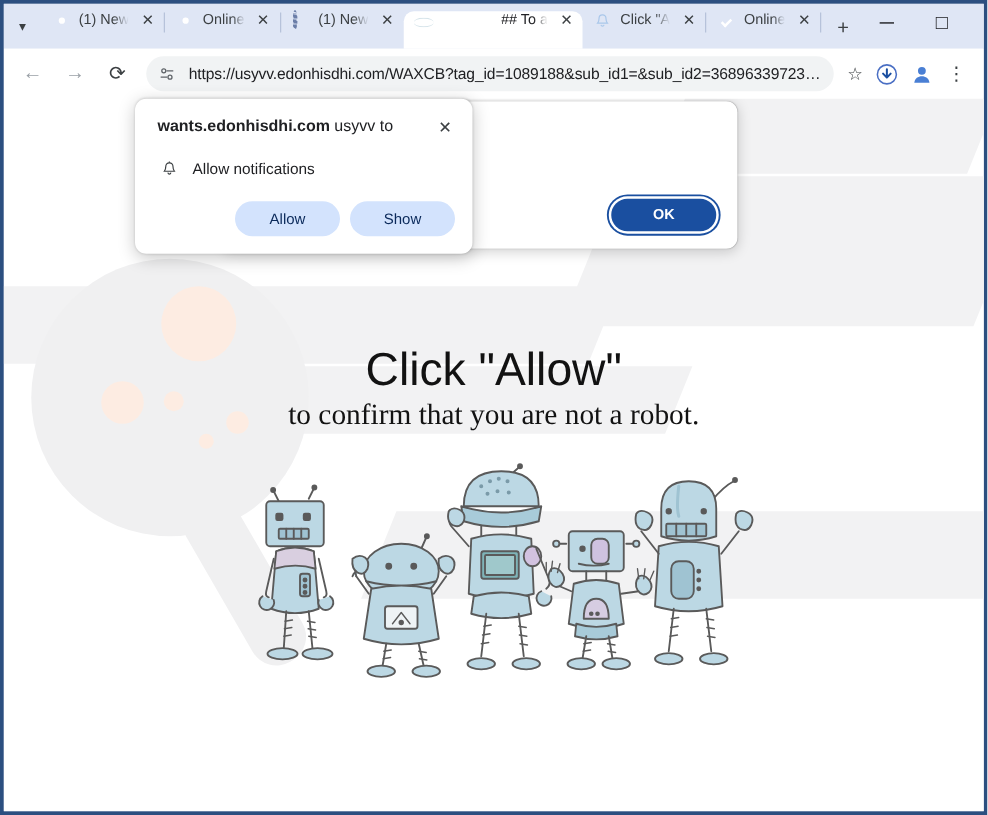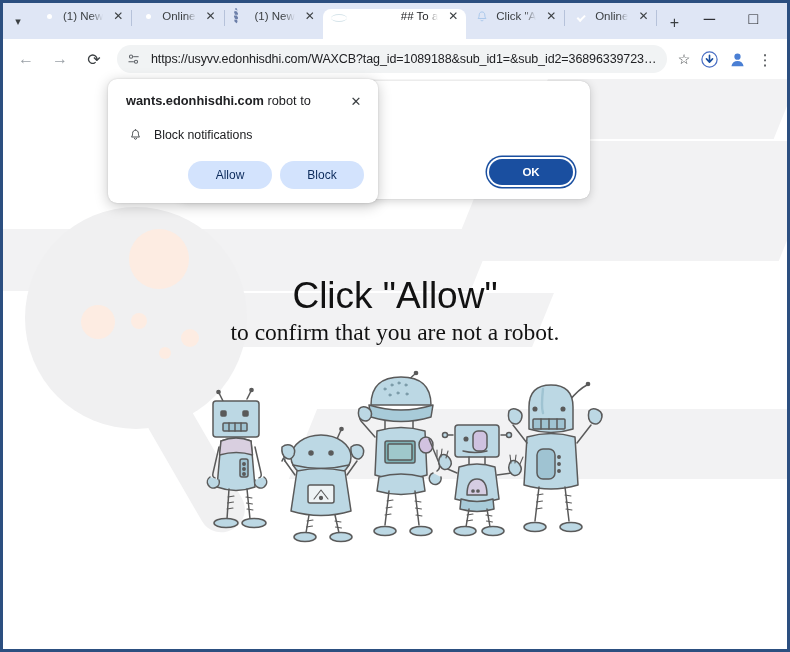--- a/index.html
+++ b/index.html
@@ -623,34 +623,34 @@
     <div class="bg-dialog">
       <div class="bg-dialog-title">ys</div>
       <div class="bg-dialog-body">AGE</div>
       <div class="ok-btn">OK</div>
     </div>
 
   </div>
 
   <div class="perm-bubble">
     <div class="perm-title">
-      <b>wants.edonhisdhi.com</b><span> robot to</span>
+      <b>wants.edonhisdhi.com</b><span> usyvv to</span>
     </div>
     <div class="perm-close">✕</div>
 
     <div class="perm-row">
       <span class="perm-bell">
         <svg width="15" height="15" viewBox="0 0 16 16" aria-hidden="true">
           <path d="M8 2.4c-1.9 0-3.1 1.4-3.1 3.3 0 2.5-.8 3.4-1.2 3.9h8.6c-.4-.5-1.2-1.4-1.2-3.9 0-1.9-1.2-3.3-3.1-3.3z" fill="none" stroke="#3c4043" stroke-width="1"></path>
           <path d="M8 1.3v1.1" fill="none" stroke="#3c4043" stroke-width="1"></path>
           <path d="M6.7 10.8c.2.8.7 1.2 1.3 1.2s1.1-.4 1.3-1.2" fill="none" stroke="#3c4043" stroke-width="1"></path>
         </svg>
       </span>
-      <span class="perm-row-label">Block notifications</span>
+      <span class="perm-row-label">Allow notifications</span>
     </div>
 
     <div class="perm-actions">
       <div class="perm-btn">Allow</div>
-      <div class="perm-btn">Block</div>
+      <div class="perm-btn">Show</div>
     </div>
   </div>
 
 </div>
 
 </body></html>

